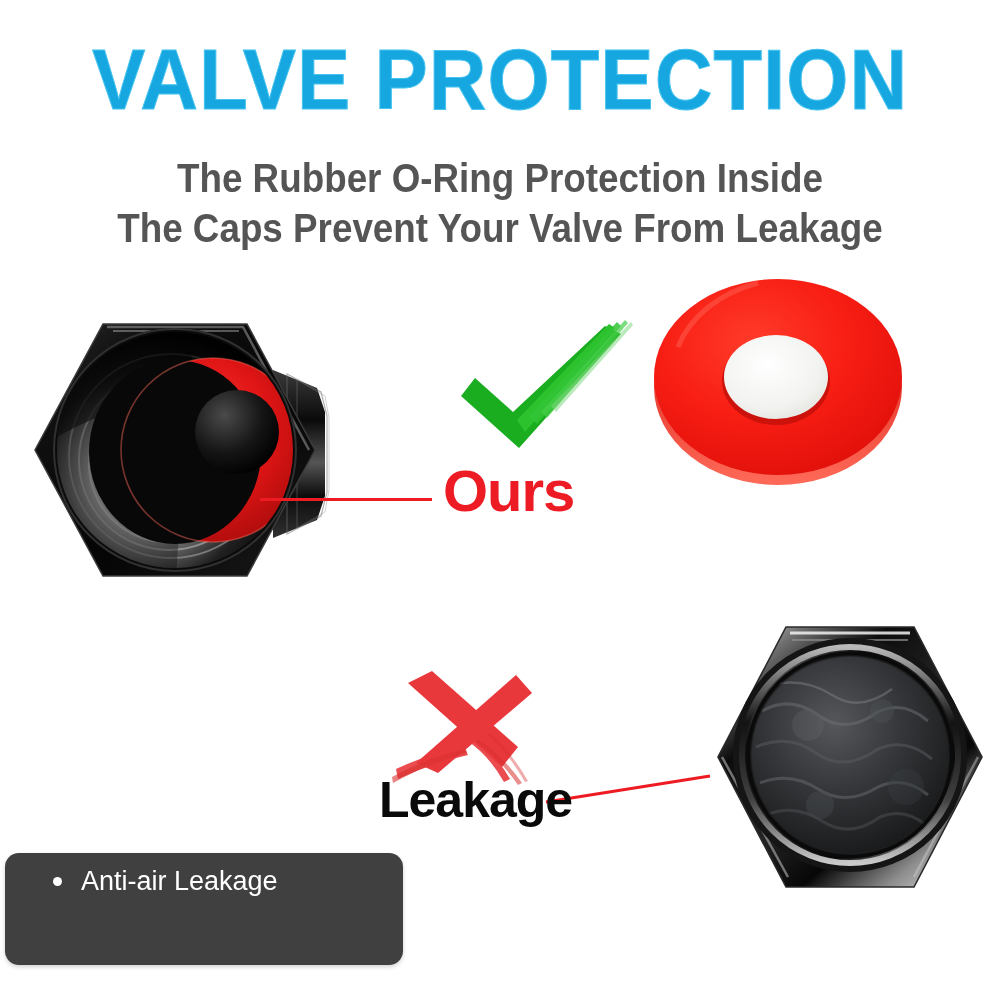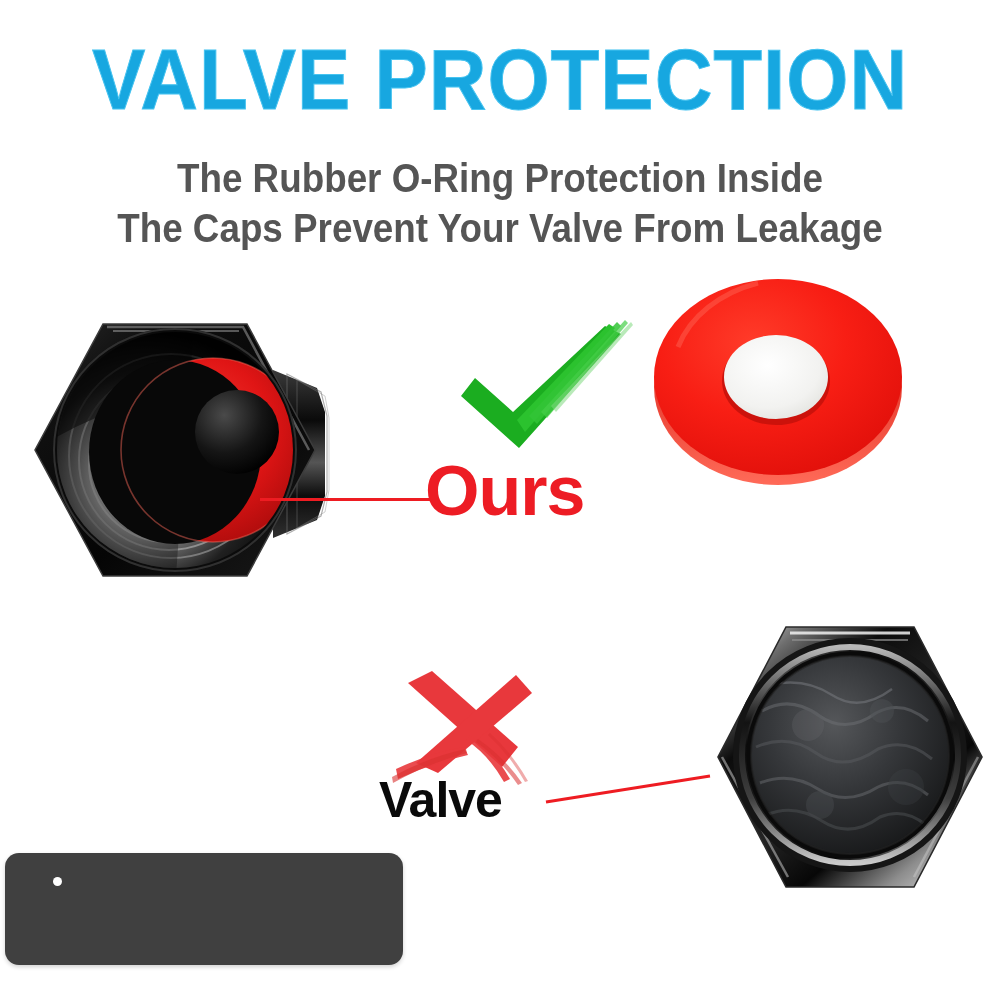--- a/index.html
+++ b/index.html
@@ -68,23 +68,23 @@
   #cross-mark { position: absolute; left: 390px; top: 665px; width: 150px; height: 120px; }
 
   
   .label {
     position: absolute;
     font-family: "Liberation Sans", sans-serif;
     font-weight: 700;
     white-space: nowrap;
   }
   #label-ours {
-    left: 425px;
+    left: 443px;
     top: 462px;
-    font-size: 70px;
+    font-size: 58px;
     line-height: 58px;
     color: #ED1C24;
     letter-spacing: -1px;
   }
   #label-others {
     left: 379px;
     top: 775px;
     font-size: 50px;
     line-height: 50px;
     color: #0A0A0A;
@@ -341,23 +341,24 @@
   </svg>
 
   <div id="leader-ours"></div>
 
   <svg id="leader-others" viewBox="0 0 170 36">
     <line x1="2" y1="32" x2="166" y2="6" stroke="#EE1C22" stroke-width="3"></line>
   </svg>
 
   <div class="label" id="label-ours">Ours</div>
 
-  <div class="label" id="label-others">Valve</div>
+  <div class="label" id="label-others">Leakage</div>
 
   <div id="feature-box">
     <ul id="feature-list">
       <li>
         <span class="dot"></span>
+        <span>Anti-air Leakage</span>
       </li>
     </ul>
   </div>
 
 </div>
 
 </body></html>

